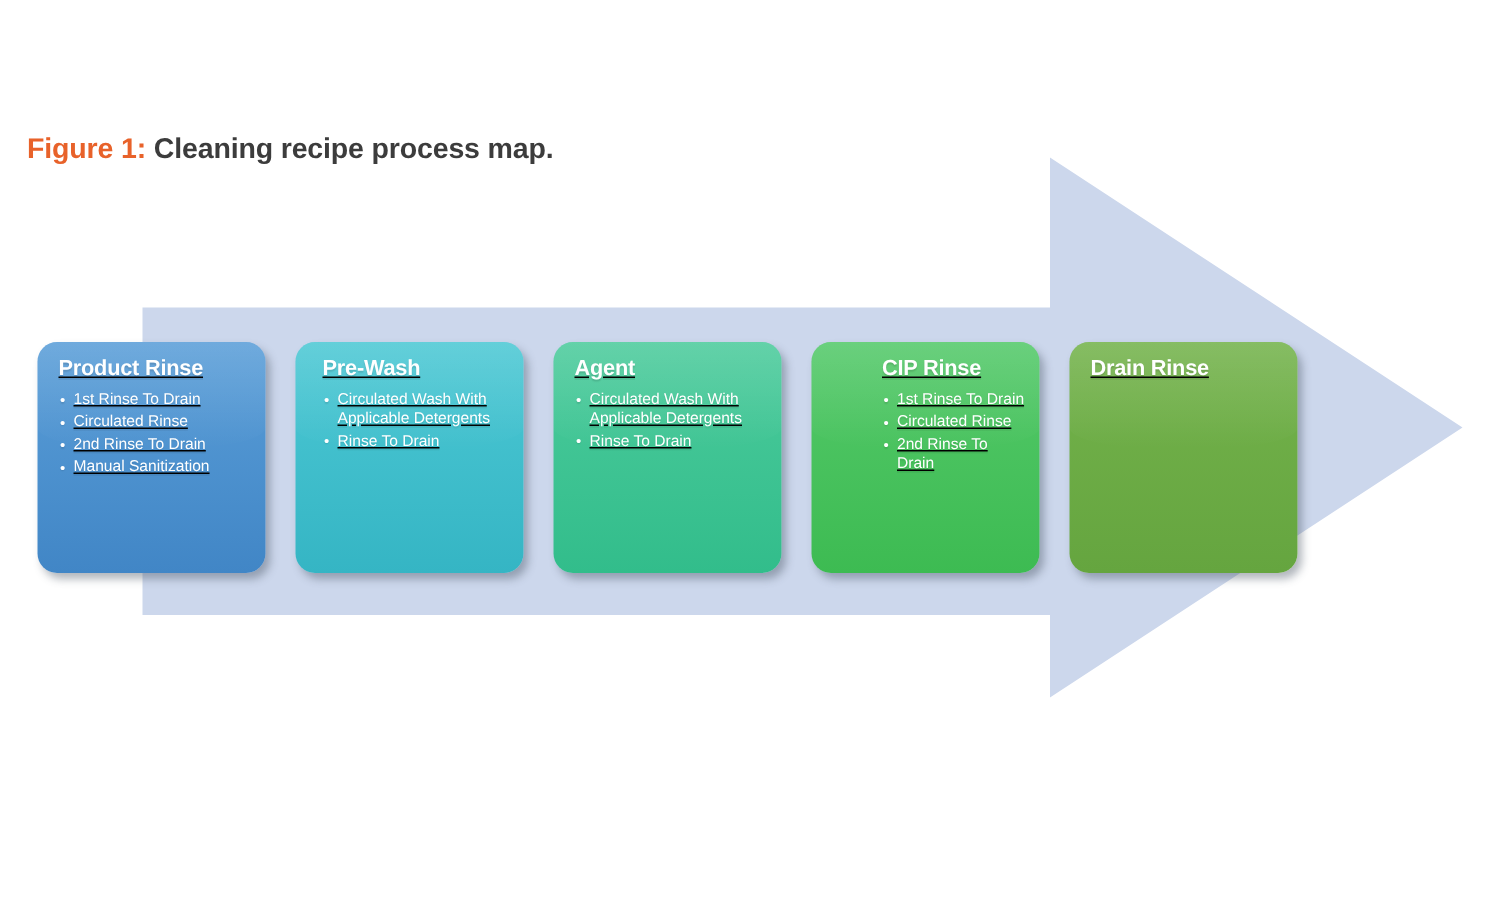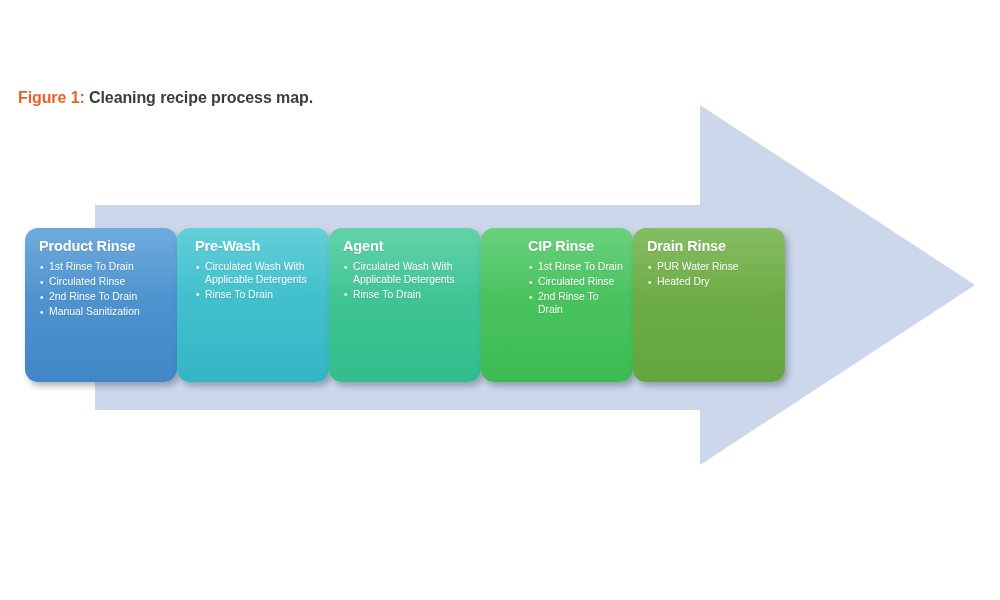--- a/index.html
+++ b/index.html
@@ -13,21 +13,21 @@
     position: relative;
     overflow: hidden;
     font-family: "Liberation Sans", sans-serif;
   }
 
   
   #figure-caption {
     position: absolute;
     left: 18px;
     top: 89px;
-    font-size: 16px;
+    font-size: 19px;
     font-weight: bold;
     letter-spacing: -0.1px;
     white-space: nowrap;
   }
   #figure-caption .fig-label {
     color: #e8622a;
   }
   #figure-caption .fig-text {
     color: #3c3c3c;
   }
@@ -43,21 +43,22 @@
   }
 
   
   #stage-row {
     position: absolute;
     left: 25px;
     top: 228px;
     width: 955px;
     height: 156px;
     display: flex;
-    gap: 0;
+    gap: 20px;
+    text-decoration: underline;
   }
 
   .stage-box {
     position: relative;
     width: 152px;
     height: 154px;
     border-radius: 13px;
     box-sizing: border-box;
     padding: 10px 9px 8px 10px;
     box-shadow: 3px 4px 6px rgba(70, 80, 95, 0.42);
@@ -148,18 +149,14 @@
     <div class="stage-box" style="background: linear-gradient(rgb(84, 201, 106) 0%, rgb(61, 187, 82) 100%); padding-left: 43px;">
       <div class="stage-title">CIP Rinse</div>
       <ul class="stage-list">
         <li>1st Rinse To Drain</li>
         <li>Circulated Rinse</li>
         <li>2nd Rinse To Drain</li>
       </ul>
     </div>
     <div class="stage-box" style="background: linear-gradient(rgb(116, 179, 76) 0%, rgb(101, 165, 63) 100%);">
       <div class="stage-title">Drain Rinse</div>
-      <ul class="stage-list">
-        <li>PUR Water Rinse</li>
-        <li>Heated Dry</li>
-      </ul>
     </div>
   </div>
 
 </body></html>

